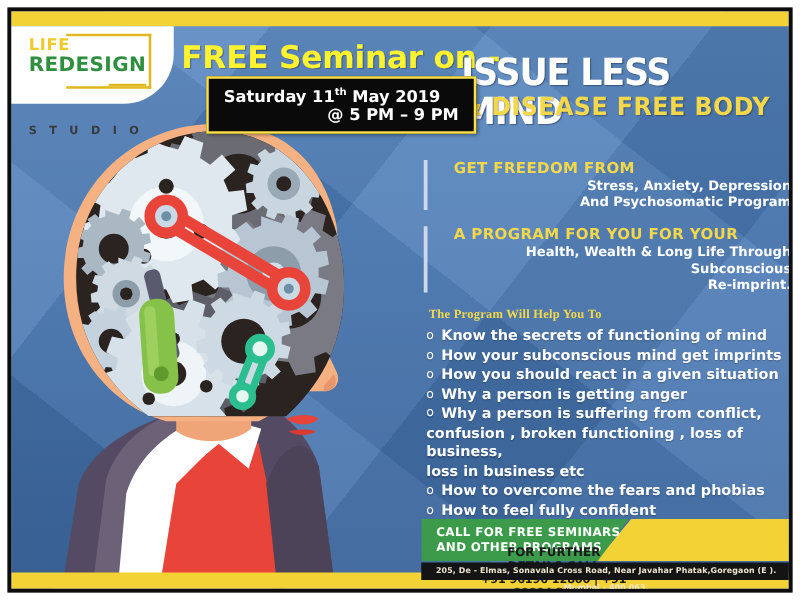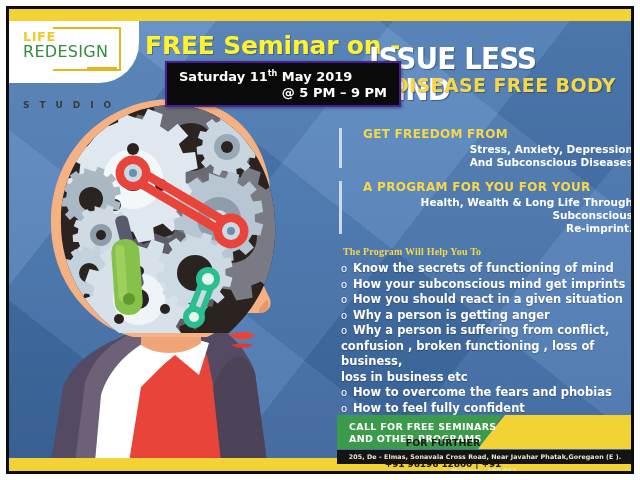--- a/index.html
+++ b/index.html
@@ -22,21 +22,21 @@
   
   .bar-top{position:absolute;left:0;right:0;top:0;height:12px;background:#f2d235;z-index:6;}
   .bar-bot{position:absolute;left:0;right:0;bottom:0;height:13px;background:#f2d235;z-index:6;}
 
   
   .logo-plate{position:absolute;left:0;top:12px;width:130px;height:62px;background:#ffffff;
               border-bottom-right-radius:40px;z-index:8;}
   .logo-inner{position:absolute;left:14px;top:9px;}
   .lg-life{font-size:13px;font-weight:bold;color:#f0c92a;letter-spacing:.5px;line-height:13px;
            font-family:"DejaVu Sans",sans-serif;}
-  .lg-re{font-size:16px;font-weight:normal;color:#2f8f3e;letter-spacing:.3px;line-height:17px;
+  .lg-re{font-size:16px;font-weight:bold;color:#2f8f3e;letter-spacing:.3px;line-height:17px;
          font-family:"DejaVu Sans",sans-serif;}
   .lg-st{font-size:9px;font-weight:bold;color:#3a3a3a;letter-spacing:3.4px;line-height:11px;
          font-family:"DejaVu Sans",sans-serif;margin-top:40px;}
   .lg-box{position:absolute;left:44px;top:6px;width:66px;height:40px;border:2px solid #e0b81f;border-left:none;}
   .lg-tail{position:absolute;left:78px;top:46px;width:30px;height:2px;background:#e0b81f;}
 
   
   .free-line{position:absolute;left:136px;top:22px;z-index:9;
              font-family:"DejaVu Sans",sans-serif;font-weight:bold;font-size:25px;color:#fff22e;
              letter-spacing:-.2px;text-shadow:1px 1px 0 rgba(0,0,0,.25);}
@@ -44,21 +44,21 @@
              font-family:"DejaVu Sans",sans-serif;font-weight:bold;font-size:30px;color:#ffffff;
              letter-spacing:-1px;line-height:31px;text-shadow:1px 1px 1px rgba(0,0,0,.35);
              transform:scaleX(.93);transform-origin:left top;}
   .head-sub{position:absolute;left:360px;top:66px;z-index:9;
             font-family:"DejaVu Sans",sans-serif;font-weight:bold;font-size:20px;color:#f5d84a;
             letter-spacing:.4px;line-height:21px;text-shadow:1px 1px 1px rgba(0,0,0,.3);
             transform:scaleX(.95);transform-origin:left top;}
 
   
   .datebox{position:absolute;left:156px;top:52px;width:212px;height:42px;background:#0a0a0a;
-           border:2px solid #4c1d95;z-index:10;box-shadow:1px 1px 3px rgba(0,0,0,.4);padding-left:20px;}
+           border:2px solid #fde047;z-index:10;box-shadow:1px 1px 3px rgba(0,0,0,.4);}
   .date-l1{position:absolute;left:12px;top:6px;color:#ffffff;font-size:13px;font-weight:bold;
            font-family:"DejaVu Sans",sans-serif;}
   .date-l1 sup{font-size:8px;}
   .date-l2{position:absolute;right:12px;top:22px;color:#ffffff;font-size:13px;font-weight:bold;
            font-family:"DejaVu Sans",sans-serif;}
 
   
   .art{position:absolute;left:14px;top:78px;width:312px;height:375px;z-index:5;}
 
   
@@ -245,21 +245,21 @@
         </g>
       </svg>
     </div>
 
     <div class="rcol">
 
       <div class="sect">
         <div class="sect-h">GET FREEDOM FROM</div>
         <div class="sect-b">
           <div>Stress, Anxiety, Depression</div>
-          <div>And Subconscious Diseases</div>
+          <div>And Psychosomatic Program</div>
         </div>
       </div>
 
       <div class="sect">
         <div class="sect-h">A PROGRAM FOR YOU FOR YOUR</div>
         <div class="sect-b">
           <div>Health, Wealth &amp; Long Life Through Subconscious</div>
           <div>Re-imprint.</div>
         </div>
       </div>

